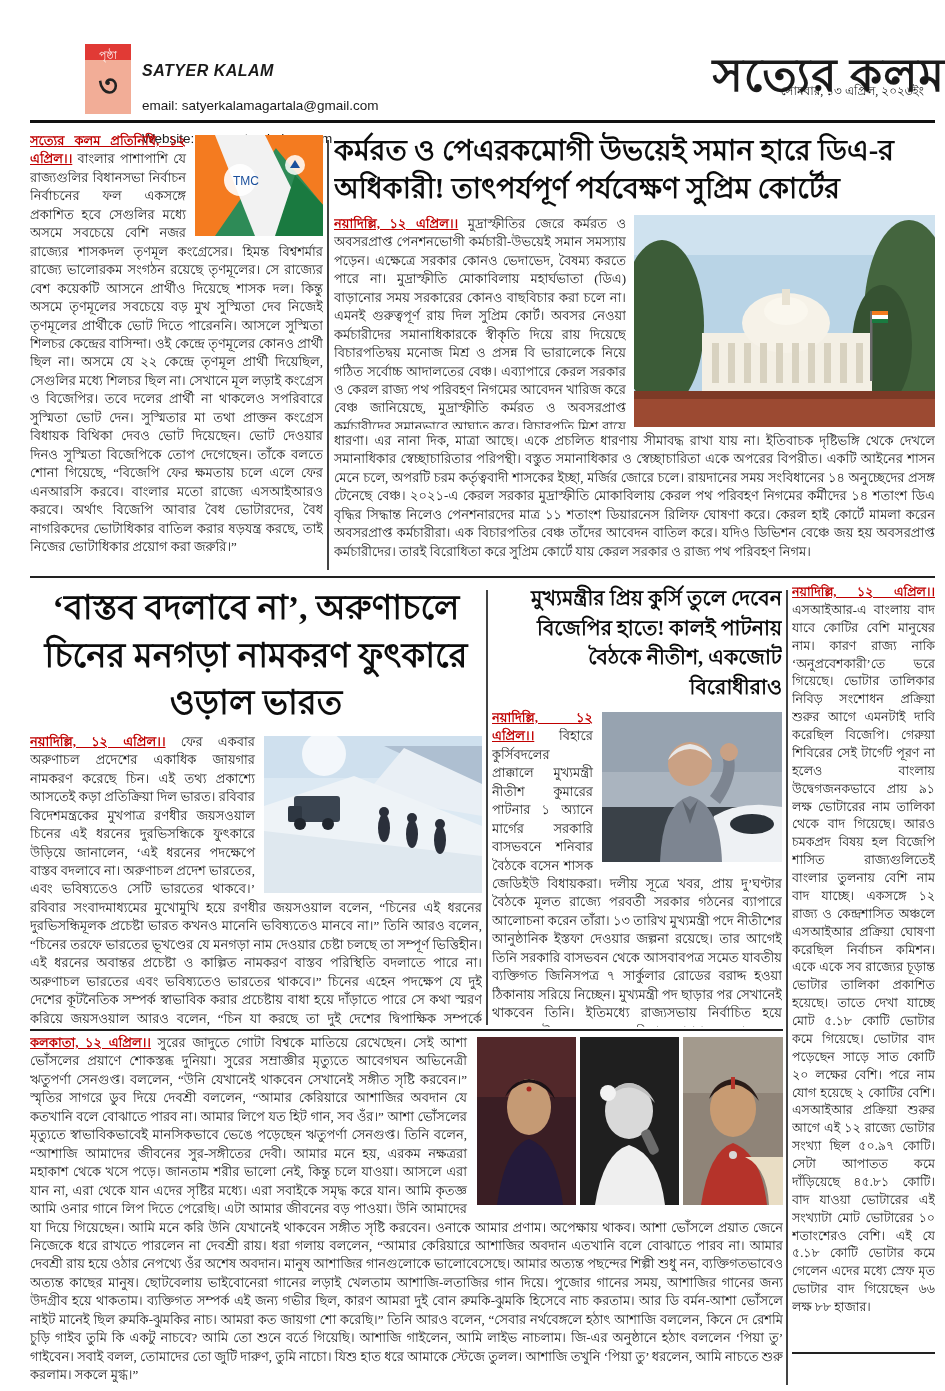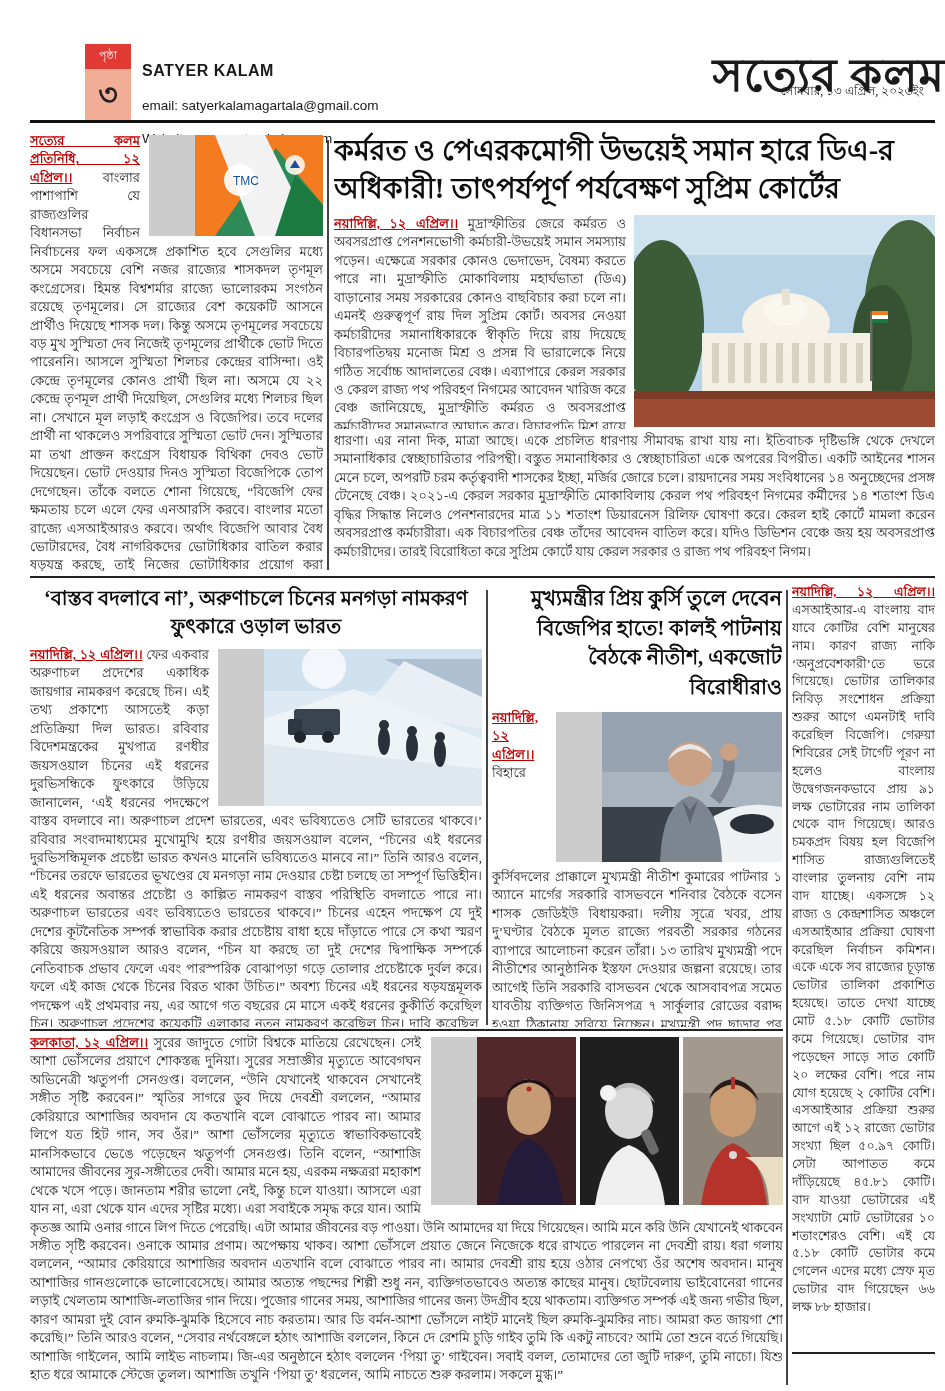--- a/index.html
+++ b/index.html
@@ -1,49 +1,49 @@
 <!DOCTYPE html>
 <html><head>
 <meta charset="utf-8">
 <style>
   html,body{margin:0;padding:0;background:#888;}
   .page{position:relative;width:945px;height:1391px;background:#ffffff;margin:0 auto;overflow:hidden;
         font-family:"Liberation Serif","DejaVu Serif",serif;color:#1a1a1a;}
   
   .badge{position:absolute;left:85px;top:44px;width:46px;height:76px;}
-  .badge .b-top{background:#e13a35;color:#fff;font-size:11px;text-align:center;padding:3px 0;height:25px;box-sizing:border-box;}
+  .badge .b-top{background:#e13a35;color:#fff;font-size:11px;text-align:center;padding:3px 0;height:16px;box-sizing:border-box;}
   .badge .b-bot{background:#f2ad97;color:#222;font-size:30px;font-weight:bold;text-align:center;height:54px;line-height:52px;}
   .brand{position:absolute;left:142px;top:62px;font-family:"Liberation Sans","DejaVu Sans",sans-serif;}
-  .brand .b-name{font-size:16px;font-weight:bold;letter-spacing:.5px;}
+  .brand .b-name{font-size:16px;font-weight:bold;letter-spacing:.5px;font-style:italic;}
   .brand .b-line{font-size:13.5px;margin-top:18px;}
   .masthead{position:absolute;left:0;right:0;top:40px;text-align:right;font-size:46px;font-weight:bold;letter-spacing:1px;}
   .edate{position:absolute;right:21px;top:82px;font-size:12px;}
   .hrule{position:absolute;left:30px;top:120px;width:905px;height:3px;background:#111;}
   
   .art{position:absolute;overflow:hidden;}
   .hl{font-weight:bold;color:#0d0d0d;margin:0 0 6px 0;}
   .byline{color:#c00000;font-weight:bold;text-decoration:underline;}
   .body{ text-align:justify;font-size:13px;line-height:1.42;color:#1c1c1c;}
   .vline{position:absolute;width:2px;background:#444;}
   .hline{position:absolute;height:2px;background:#222;}
-  .ph{float:right;margin:3px 0 6px 9px;overflow:hidden;background:#ccc;padding-left:46px;}
+  .ph{float:right;margin:3px 0 6px 9px;overflow:hidden;background:#ccc;}
   .ph svg{display:block;}
   
   .a1{left:30px;top:132px;width:293px;height:442px;}
   .a1 .hl{font-size:21px;line-height:1.42;text-align:center;}
   
   .a2{left:334px;top:132px;width:601px;height:442px;}
   .a2 .hl{font-size:28.5px;line-height:1.35;text-align:left;}
   .a2-top{display:flex;gap:8px;height:214px;}
   .a2-col{width:292px;overflow:hidden;}
   .a2-img{flex:1;height:212px;background:#bcd6e6;}
   .a2-wide{margin-top:3px;}
   
   .a3{left:30px;top:584px;width:452px;height:443px;}
-  .a3 .hl{font-size:20px;line-height:1.4;text-align:center;}
+  .a3 .hl{font-size:34px;line-height:1.4;text-align:center;}
   
   .a4{left:492px;top:584px;width:290px;height:443px;}
   .a4 .hl{font-size:20.5px;line-height:1.45;text-align:right;}
   
   .a5{left:792px;top:584px;width:143px;height:766px;}
   .a5 .hl{font-size:19px;line-height:1.75;text-align:left;}
   .a5 .body{font-size:12.6px;}
   
   .a6{left:30px;top:1034px;width:753px;height:352px;}
   .a6 .hl{font-size:23px;line-height:1.35;text-align:left;}

